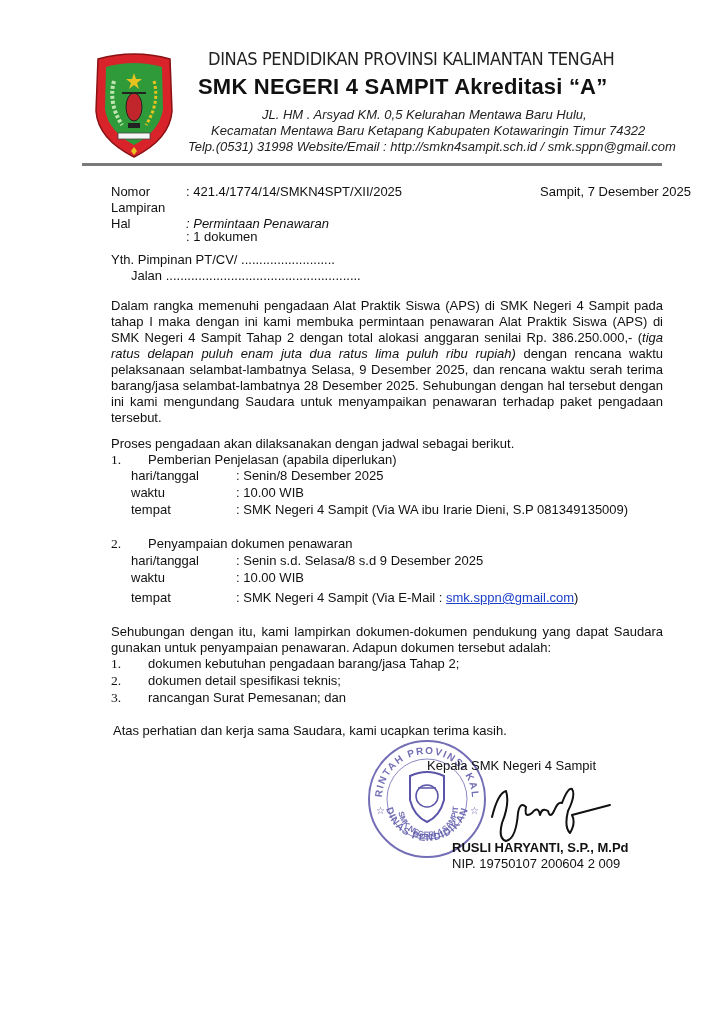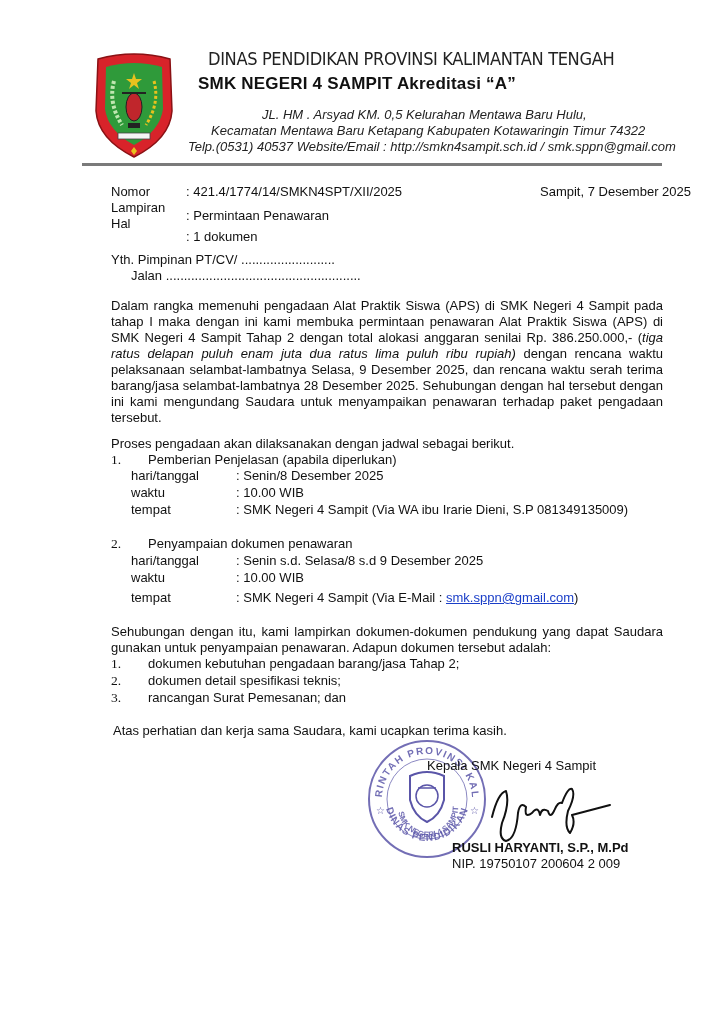--- a/index.html
+++ b/index.html
@@ -1,20 +1,20 @@
 <!DOCTYPE html>
 <html><head>
 <meta charset="utf-8">
 <style>
   html,body{margin:0;padding:0;background:#fff;}
   body{width:725px;height:1024px;position:relative;overflow:hidden;font-family:"Liberation Sans",sans-serif;color:#111;}
   .abs{position:absolute;}
   .logo{left:92px;top:51px;width:84px;height:108px;}
   .h1{left:208px;top:49px;font-family:"DejaVu Sans",sans-serif;font-size:17.5px;letter-spacing:-0.4px;color:#222;transform:scaleX(0.93);transform-origin:left;white-space:nowrap;}
-  .h2{left:198px;top:74px;font-size:17px;font-weight:bold;color:#111;white-space:nowrap;letter-spacing:0.2px;}
+  .h2{left:198px;top:74px;font-size:22px;font-weight:bold;color:#111;white-space:nowrap;letter-spacing:0.2px;}
   .addr{font-style:italic;font-size:13px;color:#222;white-space:nowrap;}
   .a1{left:262px;top:107px;}
   .a2{left:211px;top:123px;}
   .a3{left:188px;top:139px;}
   .rule{left:82px;top:163px;width:580px;height:3px;background:#7a7a7a;}
   .txt{font-size:13px;line-height:16px;color:#111;white-space:nowrap;}
   .lbl{position:absolute;left:111px;}
   .val{position:absolute;left:186px;}
   .para{position:absolute;left:111px;width:552px;font-size:13px;line-height:16px;text-align:justify;color:#111;}
   .num{position:absolute;left:111px;font-family:"Liberation Serif",serif;font-size:13.5px;}
@@ -39,30 +39,30 @@
     <path d="M30 42 L54 42" stroke="#222" stroke-width="2"></path>
     <rect x="36" y="72" width="12" height="5" fill="#222"></rect>
     <rect x="26" y="82" width="32" height="6" fill="#f5f5f5" stroke="#444" stroke-width="0.8"></rect>
     <polygon points="42,96 45,100 42,104 39,100" fill="#e8c21e"></polygon>
   </svg>
 </div>
 <div class="abs h1">DINAS PENDIDIKAN PROVINSI KALIMANTAN TENGAH</div>
 <div class="abs h2">SMK NEGERI 4 SAMPIT Akreditasi “A”</div>
 <div class="abs addr a1">JL. HM . Arsyad KM. 0,5 Kelurahan Mentawa Baru Hulu,</div>
 <div class="abs addr a2">Kecamatan Mentawa Baru Ketapang Kabupaten Kotawaringin Timur  74322</div>
-<div class="abs addr a3">Telp.(0531) 40537 Website/Email : http://smkn4sampit.sch.id / smk.sppn@gmail.com</div>
+<div class="abs addr a3">Telp.(0531) 31998 Website/Email : http://smkn4sampit.sch.id / smk.sppn@gmail.com</div>
 <div class="abs rule"></div>
 
 <div class="txt lbl" style="top:184px;">Nomor</div>
 <div class="txt val" style="top:184px;">: 421.4/1774/14/SMKN4SPT/XII/2025</div>
 <div class="txt abs" style="top:184px;left:540px;">Sampit, 7 Desember 2025</div>
 <div class="txt lbl" style="top:200px;">Lampiran</div>
 <div class="txt val" style="top:192px;margin-top:37px;">: 1 dokumen</div>
 <div class="txt lbl" style="top:216px;">Hal</div>
-<div class="txt val" style="top:208px;">: Permintaan Penawaran</div>
+<div class="txt val" style="top:216px;font-style:italic;">: Permintaan Penawaran</div>
 
 <div class="txt lbl" style="top:252px;">Yth. Pimpinan PT/CV/ ..........................</div>
 <div class="txt lbl" style="top:268px;margin-left:20px;">Jalan ......................................................</div>
 
 <div class="para" style="top:298px;"><span>Dalam rangka memenuhi pengadaan Alat  Praktik  Siswa  (APS)  di SMK  Negeri  4  Sampit pada tahap I maka dengan ini kami membuka permintaan penawaran  Alat  Praktik  Siswa  (APS)  di SMK  Negeri  4 Sampit Tahap 2 dengan total alokasi anggaran senilai Rp. 386.250.000,- (</span><i>tiga ratus delapan puluh enam juta dua ratus lima puluh ribu rupiah)</i><span> dengan rencana waktu pelaksanaan selambat-lambatnya  Selasa, 9 Desember 2025, dan rencana waktu serah terima barang/jasa selambat-lambatnya 28 Desember 2025. Sehubungan dengan hal tersebut dengan ini kami mengundang Saudara untuk menyampaikan penawaran terhadap paket pengadaan tersebut.</span></div>
 
 <div class="txt lbl" style="top:436px;">Proses pengadaan akan dilaksanakan dengan jadwal sebagai berikut.</div>
 
 <div class="txt num" style="top:452px;">1.</div>
 <div class="txt sub" style="top:452px;">Pemberian Penjelasan (apabila diperlukan)</div>

